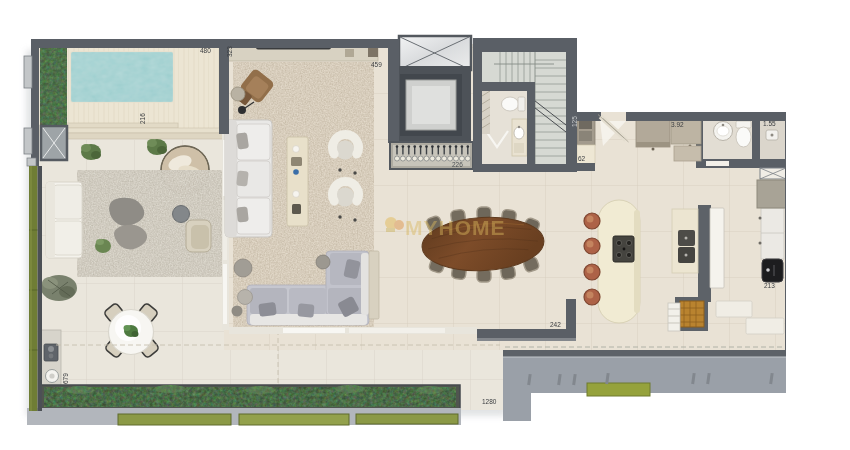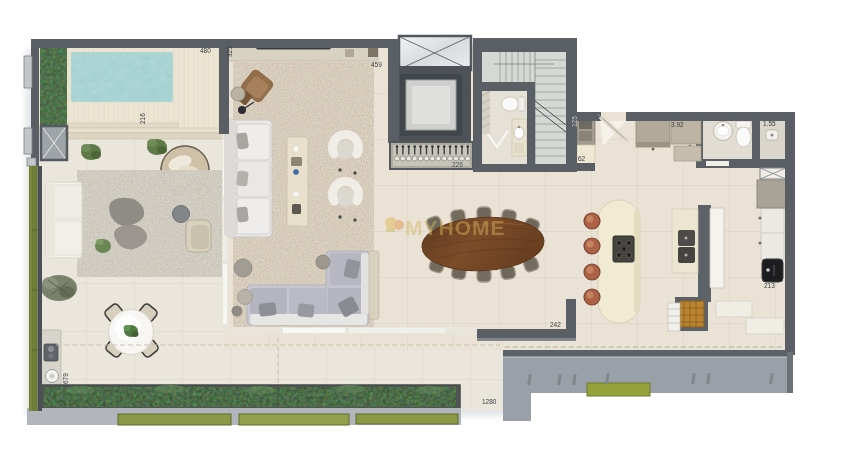--- a/index.html
+++ b/index.html
@@ -1,16 +1,16 @@
 <!DOCTYPE html>
 <html><head>
 <meta charset="utf-8">
 <style>
   html,body{margin:0;padding:0;background:#ffffff;font-family:"Liberation Sans",sans-serif;}
-  .page{position:relative;width:850px;height:450px;background:#ffffff;overflow:hidden;}
+  .page{position:relative;width:786px;height:450px;background:#ffffff;overflow:hidden;}
   svg{display:block;}
 </style>
 </head>
 <body>
 <div class="page">
 <svg width="850" height="450" viewBox="0 0 850 450">
 <defs>
   <linearGradient id="metalGrad" x1="0" y1="0" x2="1" y2="1">
     <stop offset="0" stop-color="#f2f3f4"></stop>
           <stop offset="0.5" stop-color="#d9dbdd"></stop>

